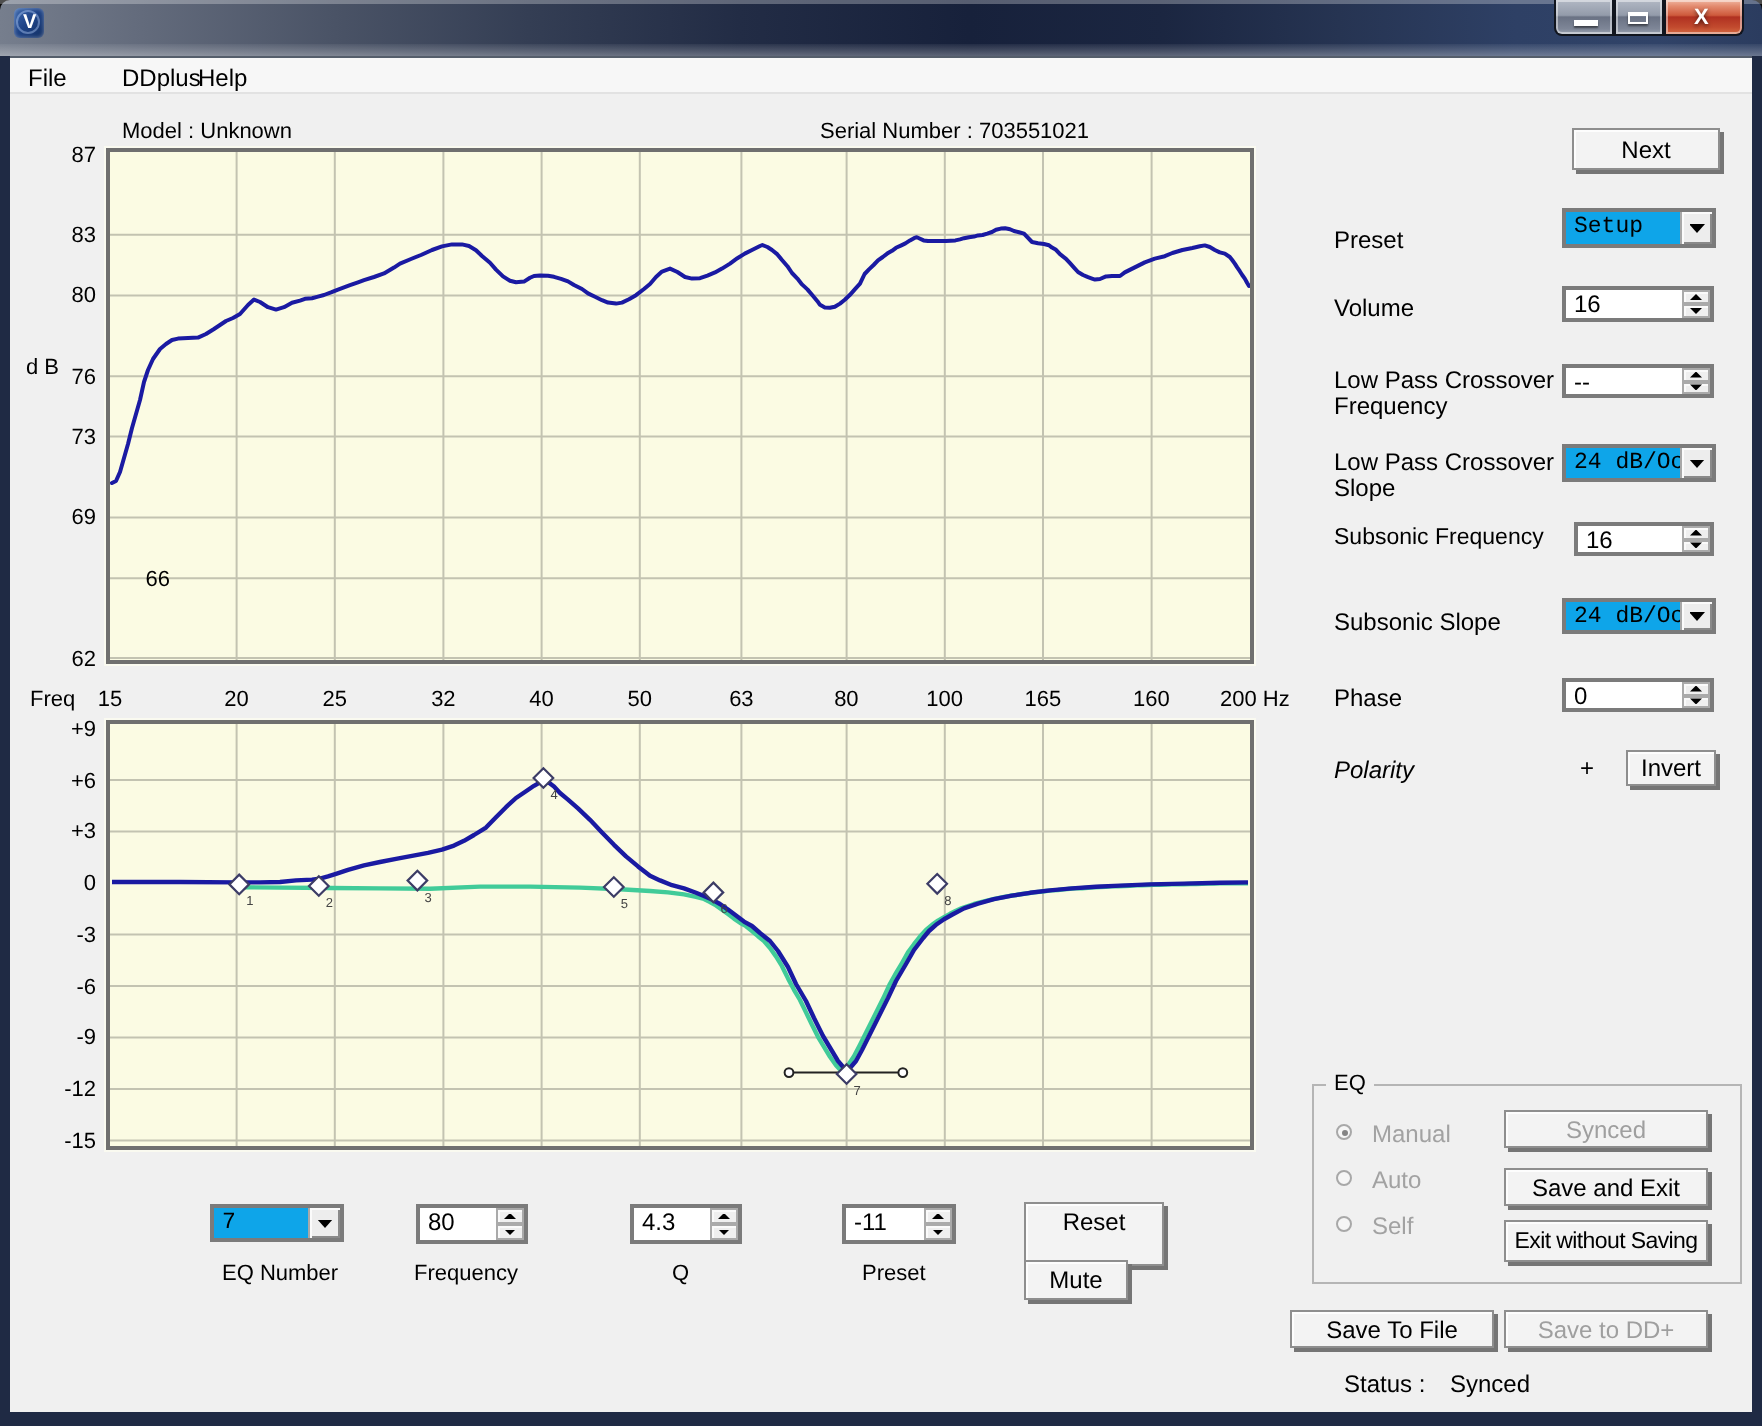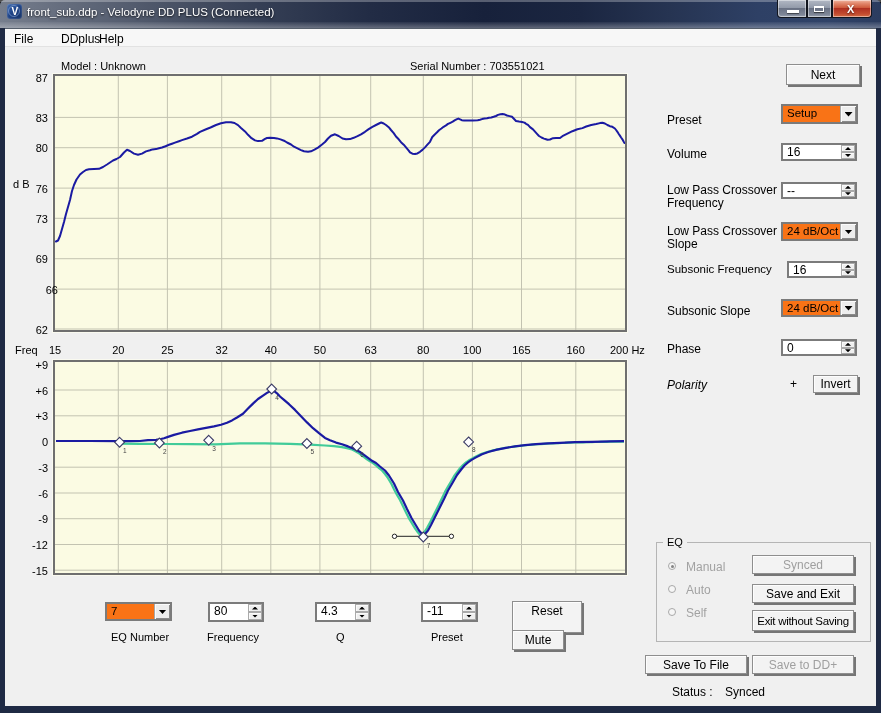--- a/index.html
+++ b/index.html
@@ -32,21 +32,21 @@
 #menu span { position:absolute; top:3px; font-size:12px; color:#000; }
 
 #client { position:absolute; left:5px; top:47px; width:871px; height:659px; background:#f0f0f0; }
 
 .chart { position:absolute; background:#fbfbe3; border:2px solid #6f6f6f; outline:1px solid #fafaf0; }
 #chart1 { left:53px; top:74px; width:574px; height:258px; }
 #chart2 { left:53px; top:360px; width:574px; height:215px; }
 
 .btn { position:absolute; background:#f3f3f3; border:1px solid #8e8e8e; box-shadow:inset 1px 1px 0 #fdfdfd, 2px 2px 0 #757575; font-size:12px; color:#000; text-align:center; white-space:nowrap; }
 .btn.dis { color:#9f9f9f; }
-.combo { position:absolute; background:#f97316; border:2px solid #7b7b7b; }
+.combo { position:absolute; background:#0ea5e9; border:2px solid #7b7b7b;font-family:Liberation Mono, monospace; }
 .combo .val { position:absolute; left:4px; top:1px; font-size:11.5px; color:#000; white-space:nowrap; }
 .combo .arr { position:absolute; right:0; top:0; bottom:0; width:16px; background:#ededed; border-left:1px solid #a8a8a8; box-shadow:inset 1px 1px 0 #fbfbfb, inset -1px -1px 0 #8a8a8a; }
 .combo .arr:after { content:""; position:absolute; left:3.5px; top:50%; margin-top:-2px; width:8px; height:4.5px; background:#000; clip-path:polygon(0 0,100% 0,50% 100%); }
 .spin { position:absolute; background:#fff; border:2px solid #7b7b7b; }
 .spin .val { position:absolute; left:4px; top:0px; font-size:12px; color:#000; }
 .spin .up, .spin .dn { position:absolute; right:0; width:14px; height:50%; background:#efefef; border:1px solid #aaa; box-shadow:inset 1px 1px 0 #fafafa; }
 .spin .up { top:0; }
 .spin .dn { bottom:0; }
 .spin .up:after { content:""; position:absolute; left:3px; top:50%; margin-top:-1.5px; width:6px; height:3px; background:#000; clip-path:polygon(50% 0,0 100%,100% 100%); }
 .spin .dn:after { content:""; position:absolute; left:3px; top:50%; margin-top:-1.5px; width:6px; height:3px; background:#000; clip-path:polygon(0 0,100% 0,50% 100%); }
@@ -57,21 +57,20 @@
 .radio.on:after { content:""; position:absolute; left:2px; top:2px; width:3px; height:3px; border-radius:50%; background:#848484; }
 .glb { position:absolute; font-size:12px; color:#a2a2a2; white-space:nowrap; }
 </style></head><body>
 <div id="ctl"></div>
 <div id="ctr"></div>
 <div id="title">
   <div id="ticon">
       <i></i>
       <span>V</span>
     </div>
-  <div id="ttext">front_sub.ddp - Velodyne DD PLUS (Connected)</div>
 </div>
 <div class="wb" id="wmin">
     <b></b>
   </div>
 <div class="wb" id="wmax">
     <b></b>
   </div>
 <div class="wb" id="wclose">
     <b>X</b>
   </div>
@@ -145,21 +144,21 @@
 <text x="417.1" y="90.4" font-family="Liberation Sans, sans-serif" font-size="6.5" fill="#444">8</text>
 </svg>
 <div class="lb" style="left:61px;top:60px;">Model : Unknown</div>
 <div class="lb" style="left:410px;top:60px;">Serial Number : 703551021</div>
 <div class="lb" style="right:833px;top:71.5px">87</div>
 <div class="lb" style="right:833px;top:111.9px">83</div>
 <div class="lb" style="right:833px;top:142.2px">80</div>
 <div class="lb" style="right:833px;top:182.6px">76</div>
 <div class="lb" style="right:833px;top:212.8px">73</div>
 <div class="lb" style="right:833px;top:253.2px">69</div>
-<div class="lb" style="right:823px;top:283.6px">66</div>
+<div class="lb" style="right:796px;top:283.6px">66</div>
 <div class="lb" style="right:833px;top:323.9px">62</div>
 <div class="lb" style="left:13px;top:178px;">d B</div>
 <div class="lb" style="left:15px;top:344px;">Freq</div>
 <div class="lb lbc" style="left:-5px;top:344px">15</div>
 <div class="lb lbc" style="left:58.3px;top:344px">20</div>
 <div class="lb lbc" style="left:107.4px;top:344px">25</div>
 <div class="lb lbc" style="left:161.7px;top:344px">32</div>
 <div class="lb lbc" style="left:210.8px;top:344px">40</div>
 <div class="lb lbc" style="left:259.9px;top:344px">50</div>
 <div class="lb lbc" style="left:310.7px;top:344px">63</div>

